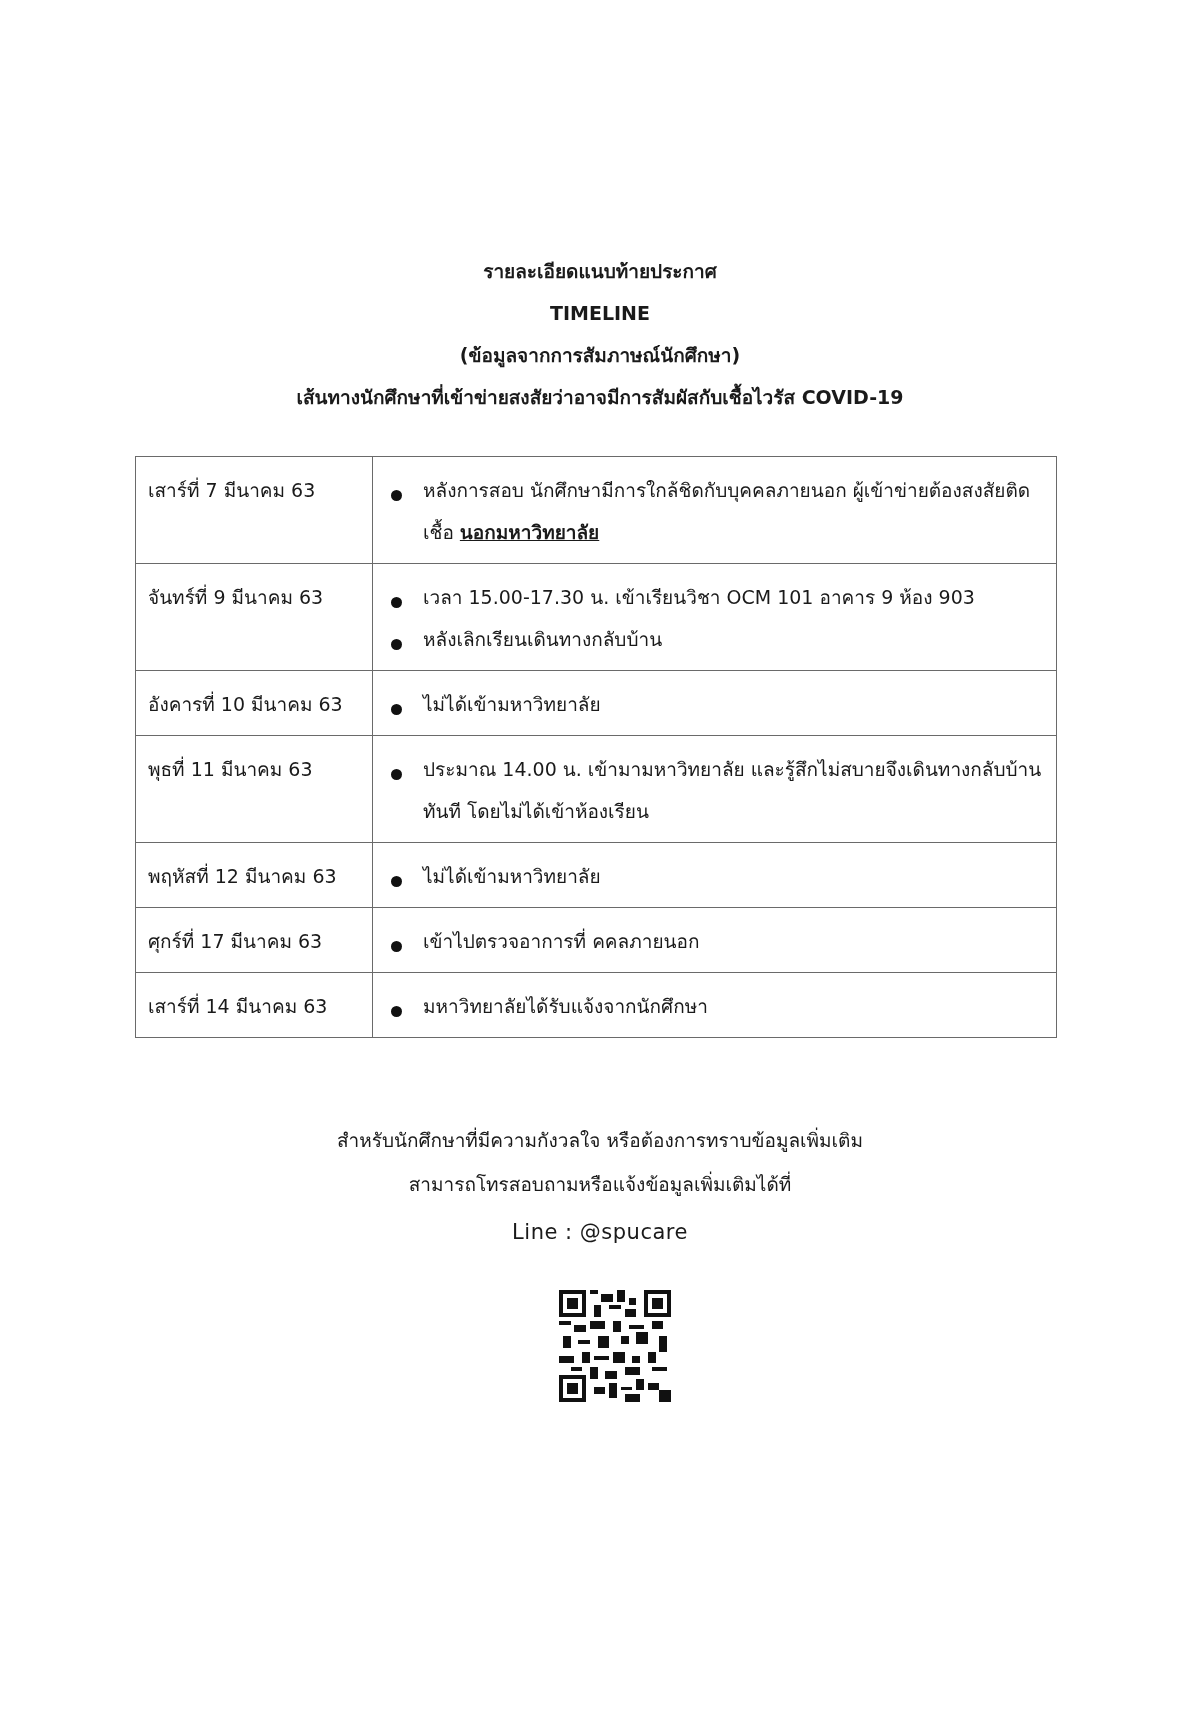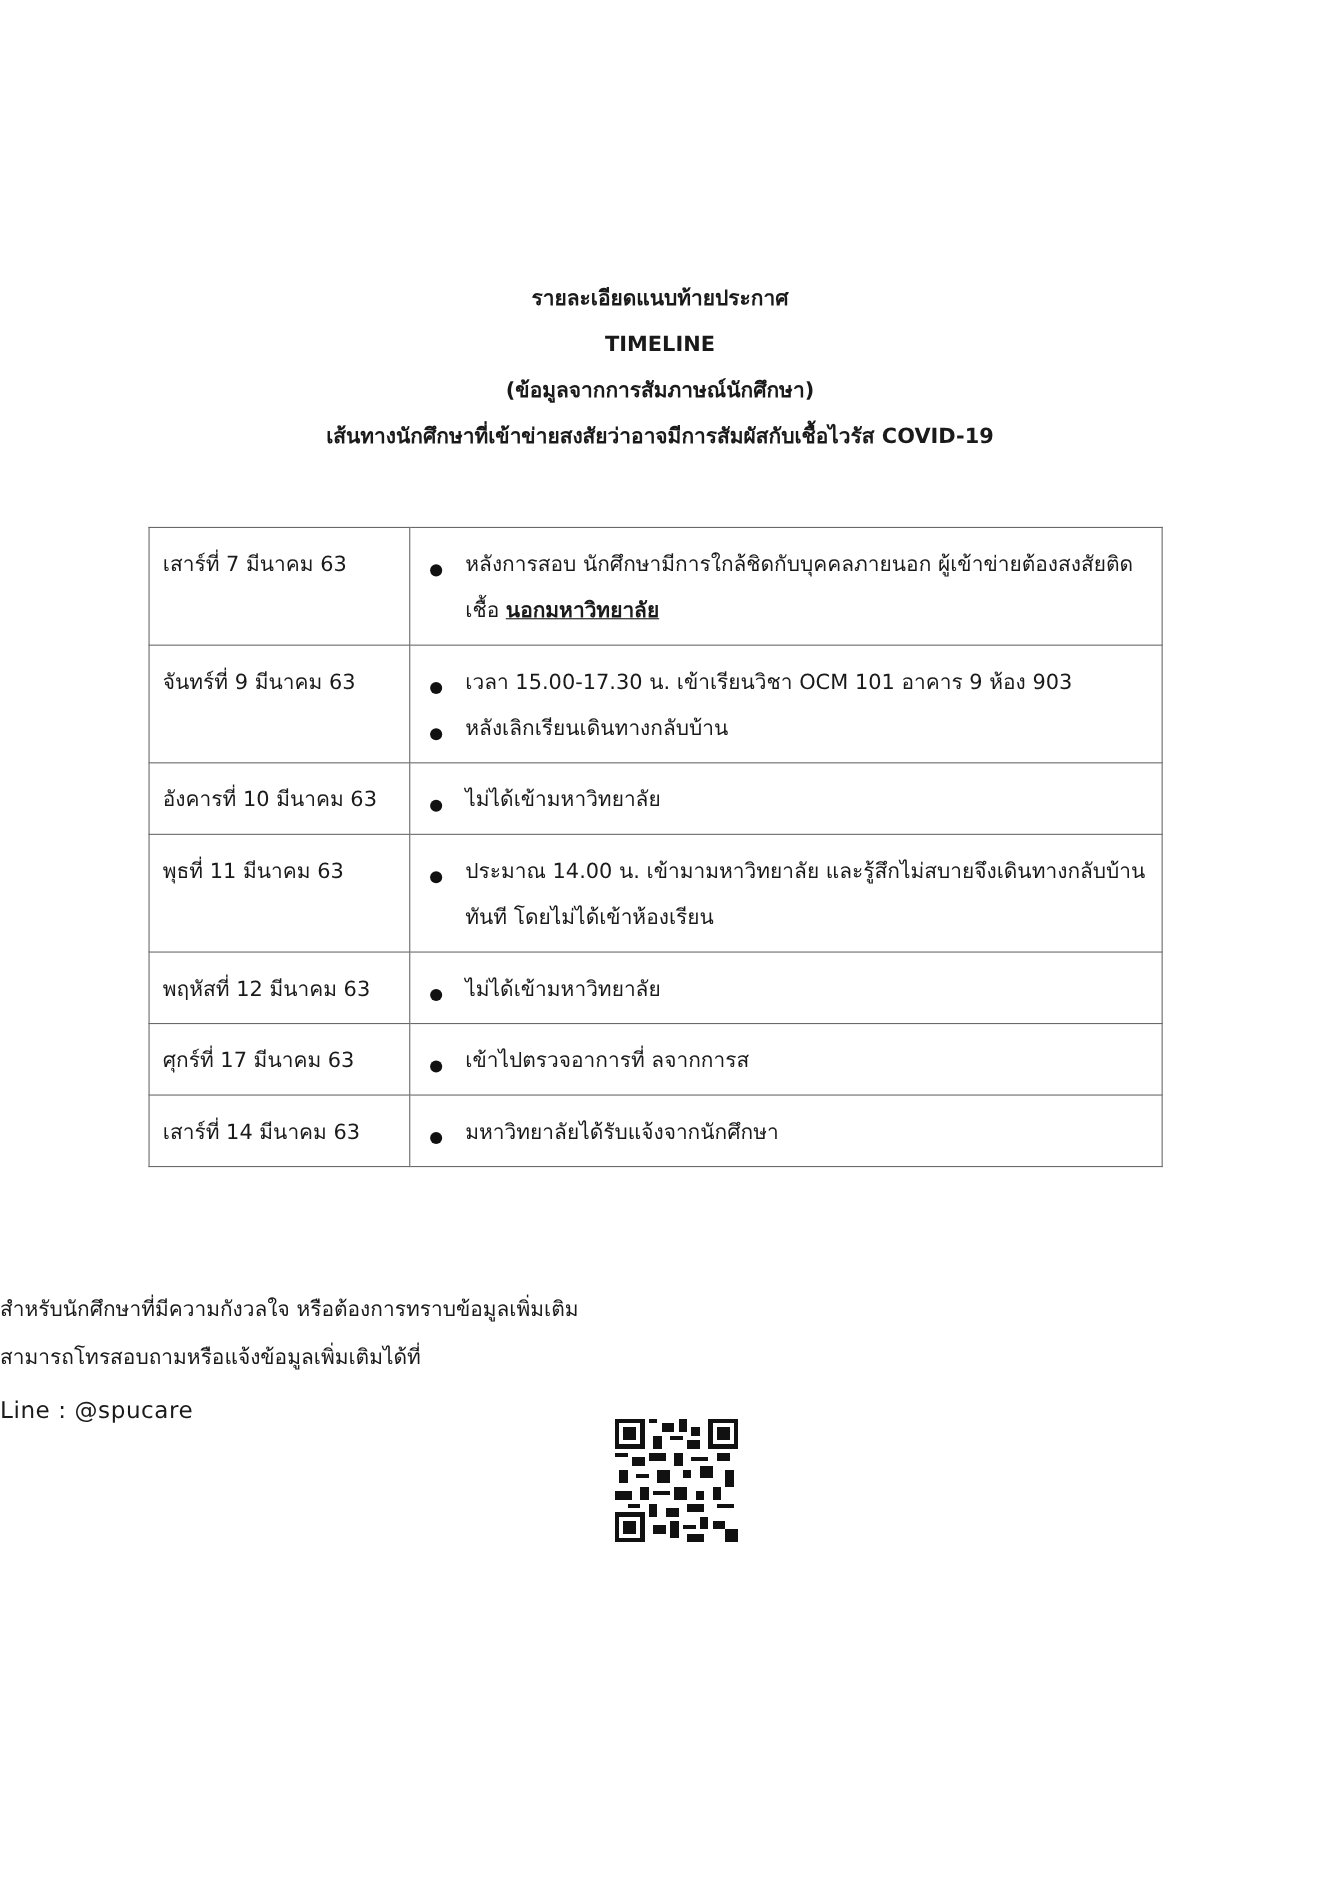--- a/index.html
+++ b/index.html
@@ -4,35 +4,35 @@
 <style>
   html, body { margin: 0; padding: 0; }
   body {
     width: 1200px; height: 1719px; background: #ffffff; position: relative;
     font-family: "DejaVu Sans", "Liberation Sans", sans-serif; color: #1a1a1a; overflow: hidden;
   }
   .title-block { position: absolute; left: 0; width: 1200px; top: 250px; text-align: center; }
   .title-line { font-size: 19px; font-weight: bold; height: 42px; line-height: 42px; white-space: nowrap; }
   .title-line.plain { font-weight: bold; }
   table.timeline {
-    position: absolute; left: 135px; top: 479px; width: 922px;
+    position: absolute; left: 135px; top: 456px; width: 922px;
     border-collapse: collapse; font-size: 19px; padding-left: 41px;
   }
   table.timeline td { border: 1.5px solid #6a6a6a; vertical-align: top; padding: 12px 12px 10px 12px; }
   td.date-cell { width: 212px; white-space: nowrap; }
   td.detail-cell { padding-left: 14px; }
   .bullet-line { display: flex; align-items: flex-start; line-height: 42px; }
   .bullet-line + .bullet-line { margin-top: 0; }
   .bullet { width: 38px; flex: 0 0 38px; position: relative; height: 42px; }
   .bullet::after { content: ""; position: absolute; left: 6px; top: 21px; width: 11px; height: 11px; background: #111; border-radius: 50%; }
   .bullet-text { flex: 1; }
   .date-text { line-height: 42px; display: block; }
   .underlined { font-weight: bold; text-decoration: underline; text-align: center; }
   .row td { height: 36px; }
-  .footer-block { position: absolute; left: 0; width: 1200px; top: 1168px; text-align: left; }
+  .footer-block { position: absolute; left: 0; width: 1200px; top: 1118px; text-align: center; }
   .footer-line { font-size: 19px; line-height: 44px; white-space: nowrap; }
   .line-id { font-size: 21px; line-height: 52px; letter-spacing: 0.5px; }
   .qr { position: absolute; left: 557px; top: 1290px; width: 116px; height: 112px; }
 </style>
 </head>
 <body>
 
 <div class="title-block">
   <div class="title-line">รายละเอียดแนบท้ายประกาศ</div>
   <div class="title-line plain">TIMELINE</div>
@@ -101,21 +101,21 @@
           </div>
       </td>
     </tr>
     <tr class="row">
       <td class="date-cell">
           <span class="date-text">ศุกร์ที่ 17 มีนาคม 63</span>
         </td>
       <td class="detail-cell">
         <div class="bullet-line">
             <span class="bullet"></span>
-            <span class="bullet-text">เข้าไปตรวจอาการที่ ลจากการส</span>
+            <span class="bullet-text">เข้าไปตรวจอาการที่ คคลภายนอก</span>
           </div>
       </td>
     </tr>
     <tr class="row">
       <td class="date-cell">
           <span class="date-text">เสาร์ที่ 14 มีนาคม 63</span>
         </td>
       <td class="detail-cell">
         <div class="bullet-line">
             <span class="bullet"></span>

